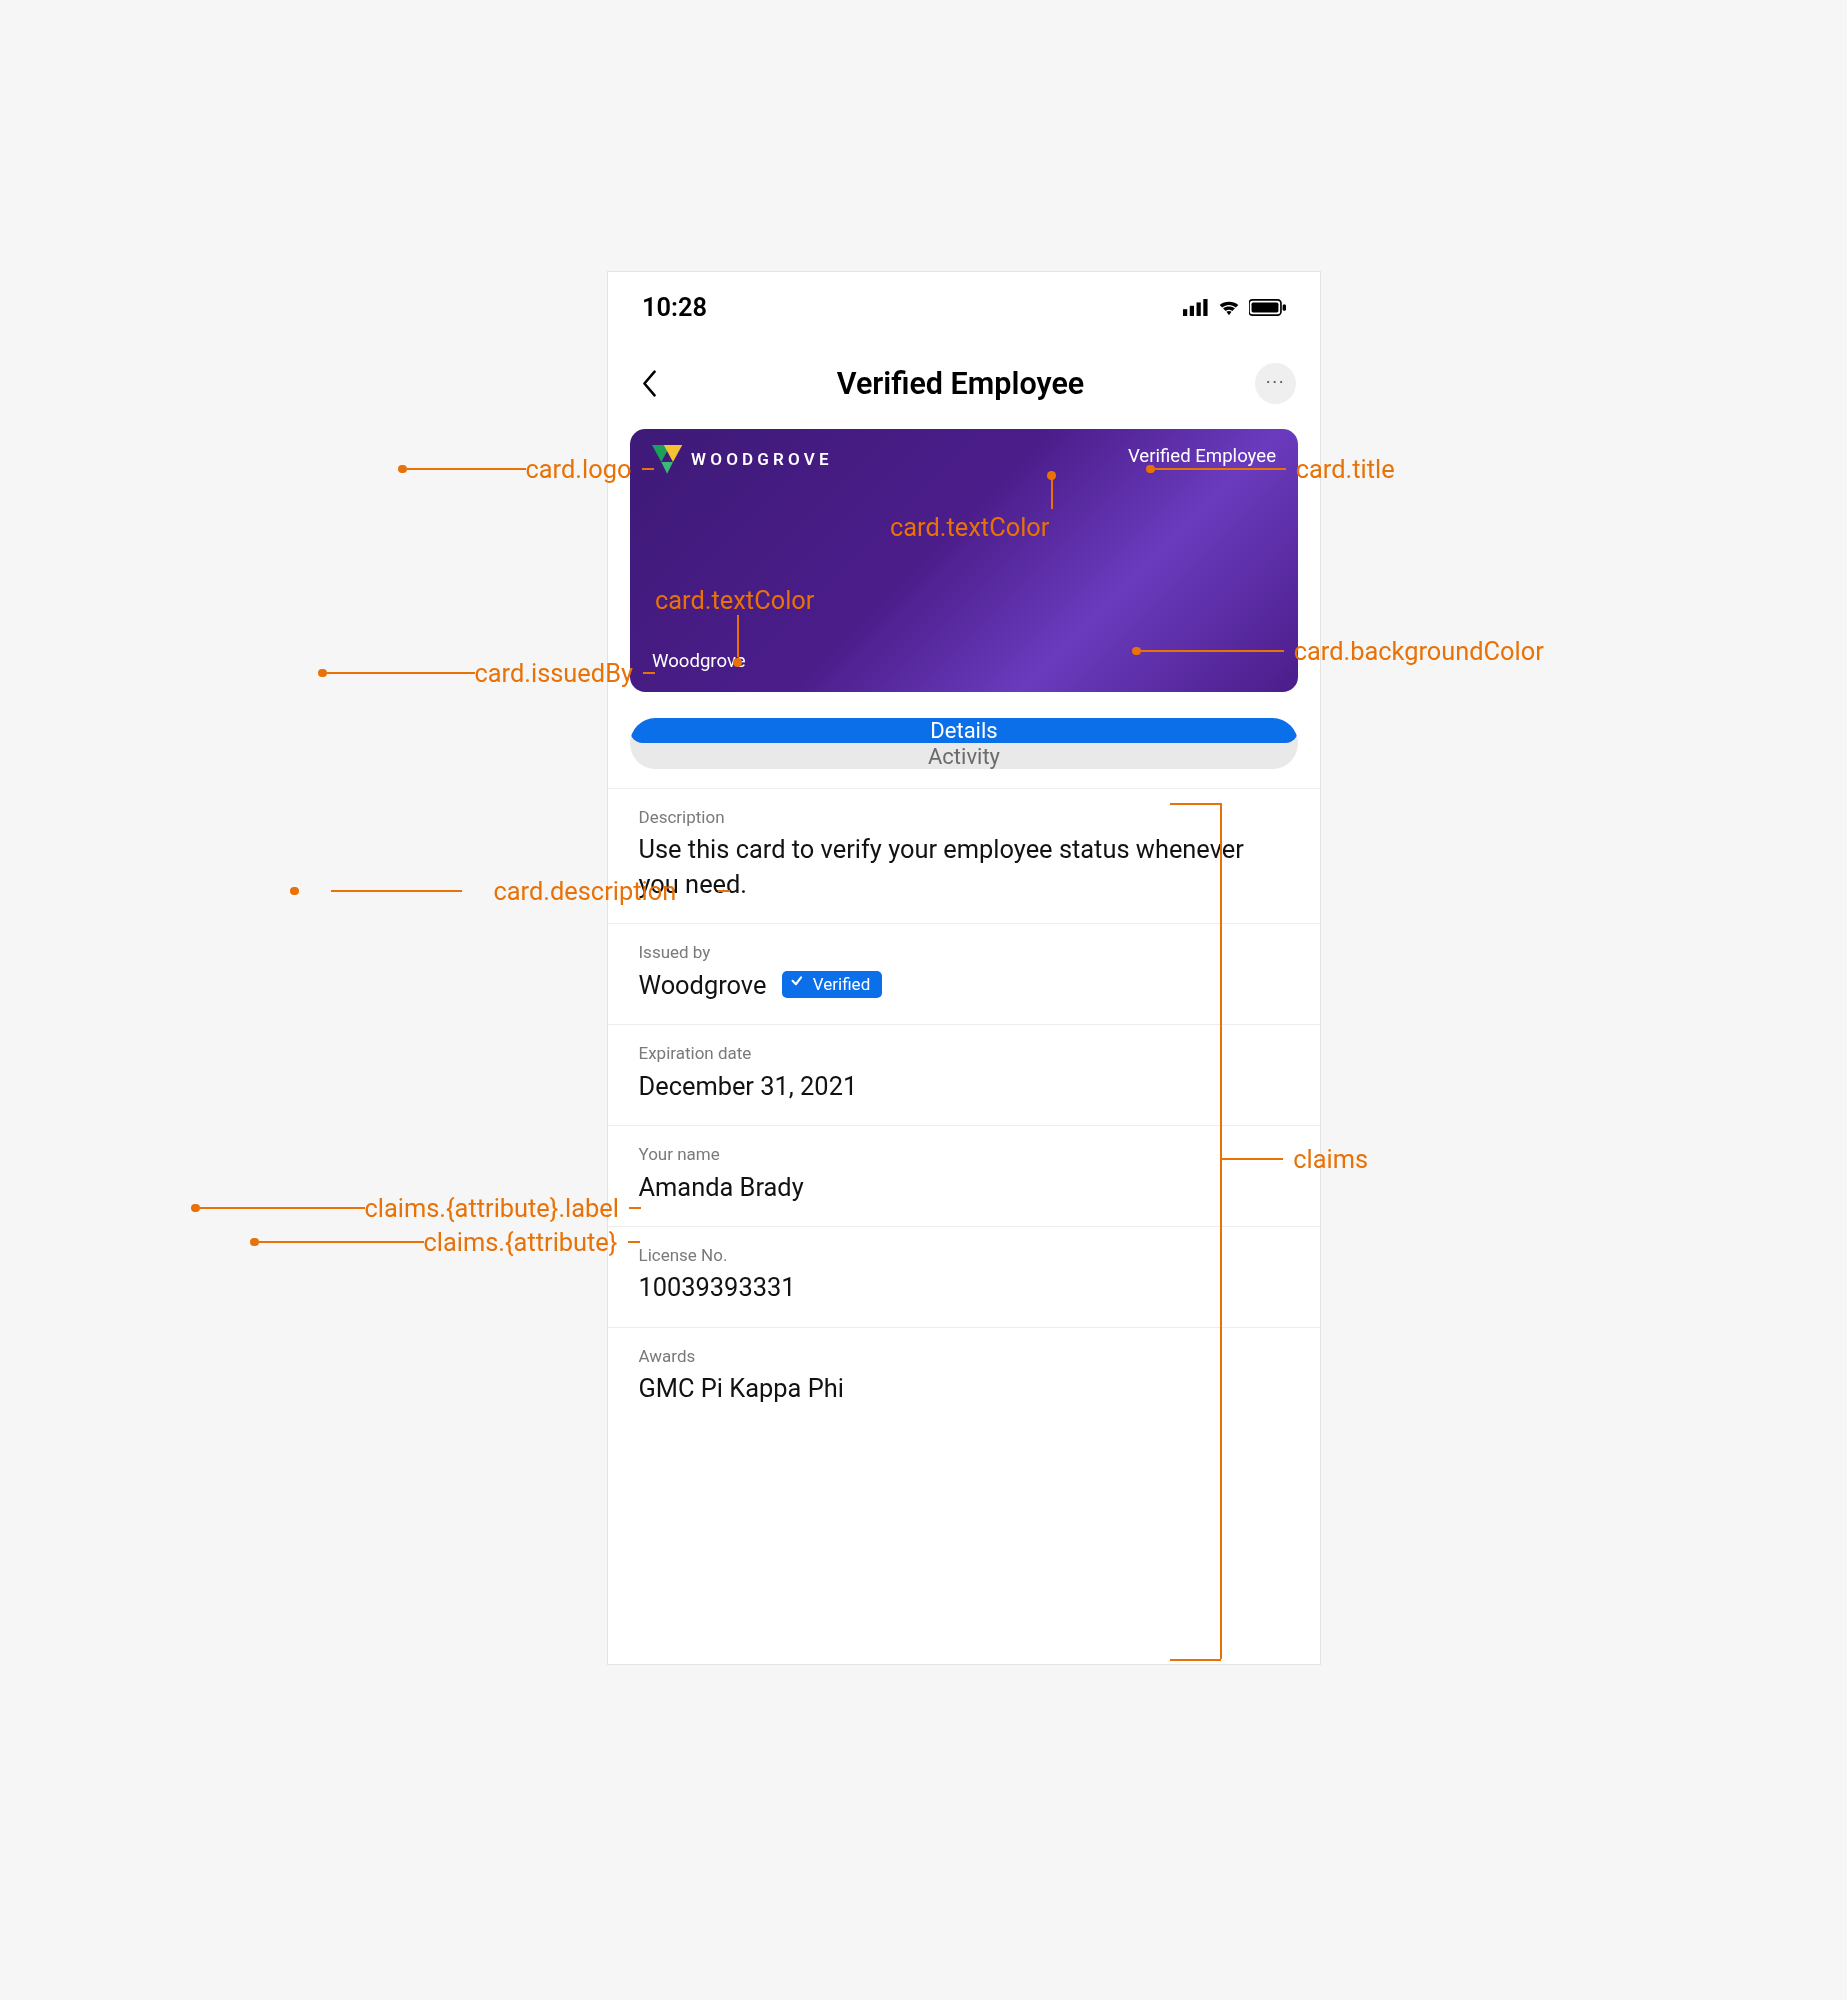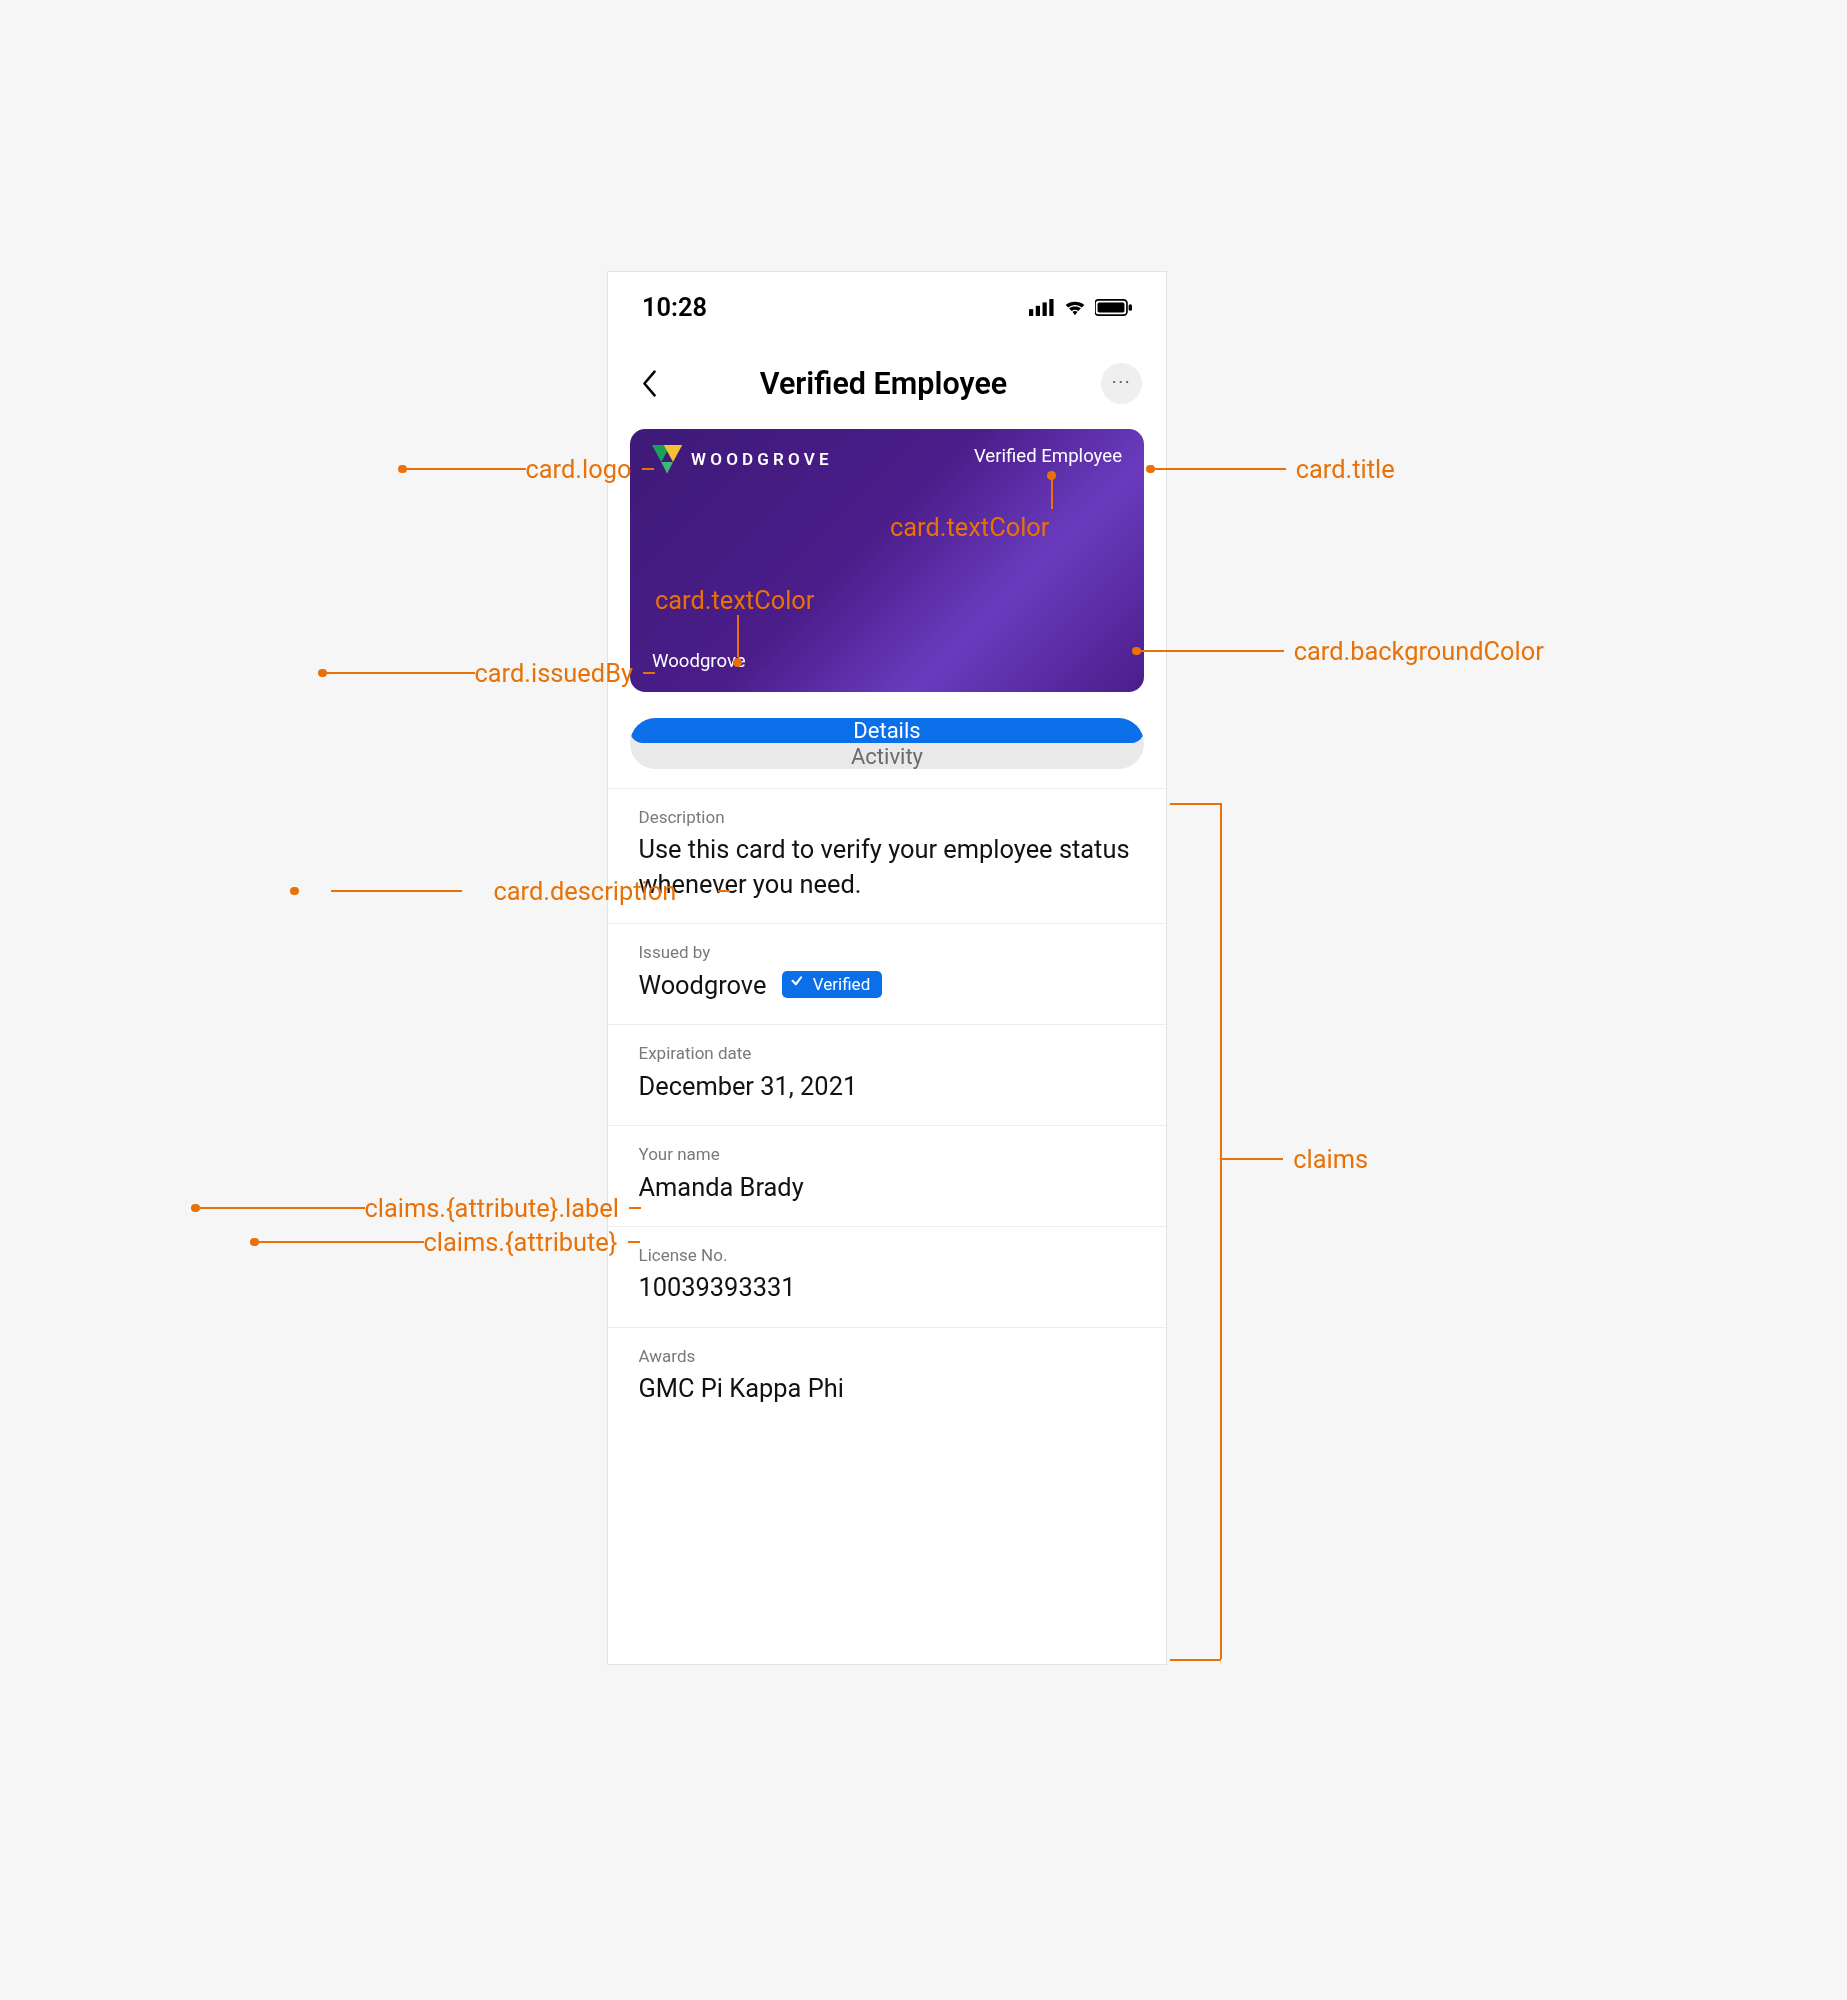--- a/index.html
+++ b/index.html
@@ -7,21 +7,21 @@
     font-family: -apple-system, BlinkMacSystemFont, "Segoe UI", Roboto, sans-serif;
     background: #f6f6f6;
     width: 1848px;
     height: 2000px;
     position: relative;
   }
   .phone {
     position: absolute;
     left: 607px;
     top: 271px;
-    width: 560px;
+    width: 714px;
     height: 1394px;
     background: #fff;
     border: 1.7px solid #e3e3e3;
     overflow: hidden;
   }
   
   .status-bar {
     display: flex;
     justify-content: space-between;
     align-items: center;

